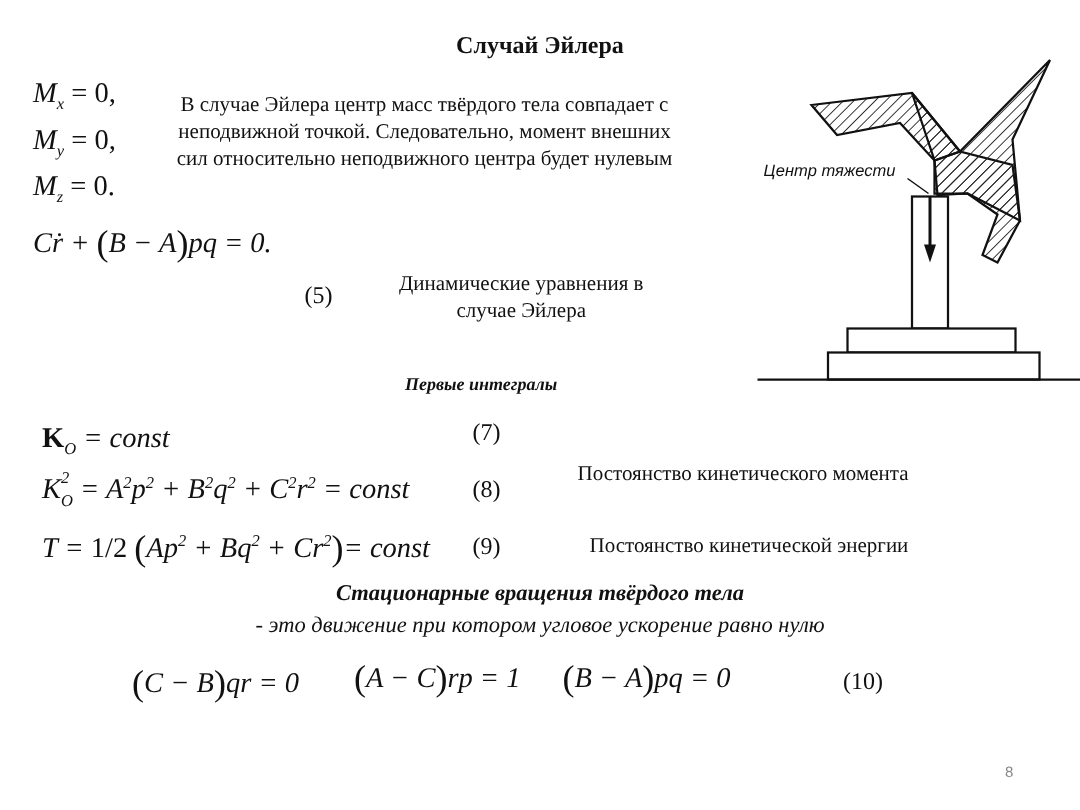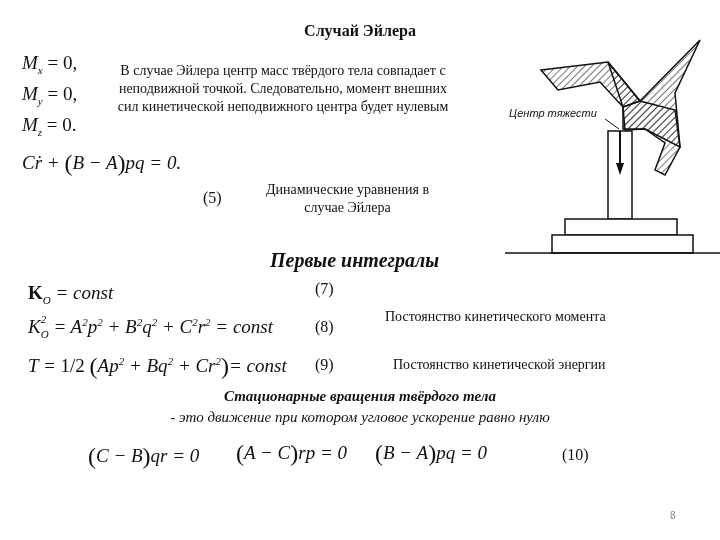--- a/index.html
+++ b/index.html
@@ -6,21 +6,21 @@
   body { width: 720px; height: 540px; position: relative; overflow: hidden;
          font-family: "Liberation Serif", "DejaVu Serif", serif; color: #111; }
   .abs { position: absolute; }
   .title { left: 0; width: 720px; top: 22px; text-align: center; font-weight: bold; font-size: 16px; }
   .math { font-family: "Liberation Serif", serif; font-style: italic; font-size: 19px; line-height: 1; white-space: nowrap; }
   .math .up { font-style: normal; }
   .math sub, .math sup { font-size: 11px; }
   .paren { font-style: normal; font-size: 24px; vertical-align: -2px; }
   .txt { font-size: 14px; text-align: center; line-height: 18px; }
   .eqnum { font-size: 16px; font-style: normal; font-family: "Liberation Serif", serif; }
-  .hdr-bi { font-weight: bold; font-style: italic; font-size: 20px; }
+  .hdr-bi { font-weight: bold; font-style: italic; font-size: 12px; }
   .italic { font-style: italic; font-size: 16px; }
   .pagenum { font-family: "Liberation Sans", sans-serif; font-size: 10px; color: #888; }
 </style>
 </head>
 <body>
 
 <div class="abs title">Случай Эйлера</div>
 
 <div class="abs" style="left:22px; top:53px;">
   <div class="math" style="margin-bottom:8px;">
@@ -30,21 +30,21 @@
   <div class="math" style="margin-bottom:8px;">
     <span>M</span><sub>y</sub>
     <span class="up">= 0,</span>
   </div>
   <div class="math">
     <span>M</span><sub>z</sub>
     <span class="up">= 0.</span>
   </div>
 </div>
 
-<div class="abs txt" style="left:108px; top:62px; width:350px;">В случае Эйлера центр масс твёрдого тела совпадает с неподвижной точкой. Следовательно, момент внешних сил кинетической неподвижного центра будет нулевым</div>
+<div class="abs txt" style="left:108px; top:62px; width:350px;">В случае Эйлера центр масс твёрдого тела совпадает с неподвижной точкой. Следовательно, момент внешних сил относительно неподвижного центра будет нулевым</div>
 
 <div class="abs" style="left:22px; top:151px;">
   <div class="math">
     <span>Cṙ + </span><span class="paren">(</span><span>B − A</span><span class="paren">)</span><span>pq = 0.</span>
   </div>
 </div>
 <div class="abs eqnum" style="left:203px; top:189px;">(5)</div>
 <div class="abs txt" style="left:250px; top:181px; width:195px;">Динамические уравнения в случае Эйлера</div>
 
 <div class="abs" style="left:495px; top:35px; width:225px; height:220px;">
@@ -92,20 +92,20 @@
 <div class="abs eqnum" style="left:315px; top:356px;">(9)</div>
 <div class="abs txt" style="left:393px; top:356px; width:260px; text-align:left;">Постоянство кинетической энергии</div>
 
 <div class="abs hdr-bi" style="left:0; width:720px; text-align:center; top:388px; font-size:15px;">Стационарные вращения твёрдого тела</div>
 <div class="abs italic" style="left:0; width:720px; text-align:center; top:409px; font-size:15px;">- это движение при котором угловое ускорение равно нулю</div>
 
 <div class="abs math" style="left:88px; top:444px;">
   <span class="paren">(</span><span>C − B</span><span class="paren">)</span><span>qr = 0</span>
 </div>
 <div class="abs math" style="left:236px; top:441px;">
-  <span class="paren">(</span><span>A − C</span><span class="paren">)</span><span>rp = 0</span>
+  <span class="paren">(</span><span>A − C</span><span class="paren">)</span><span>rp = 1</span>
 </div>
 <div class="abs math" style="left:375px; top:441px;">
   <span class="paren">(</span><span>B − A</span><span class="paren">)</span><span>pq = 0</span>
 </div>
 <div class="abs eqnum" style="left:562px; top:446px;">(10)</div>
 
 <div class="abs pagenum" style="left:670px; top:510px;">8</div>
 
 </body></html>

